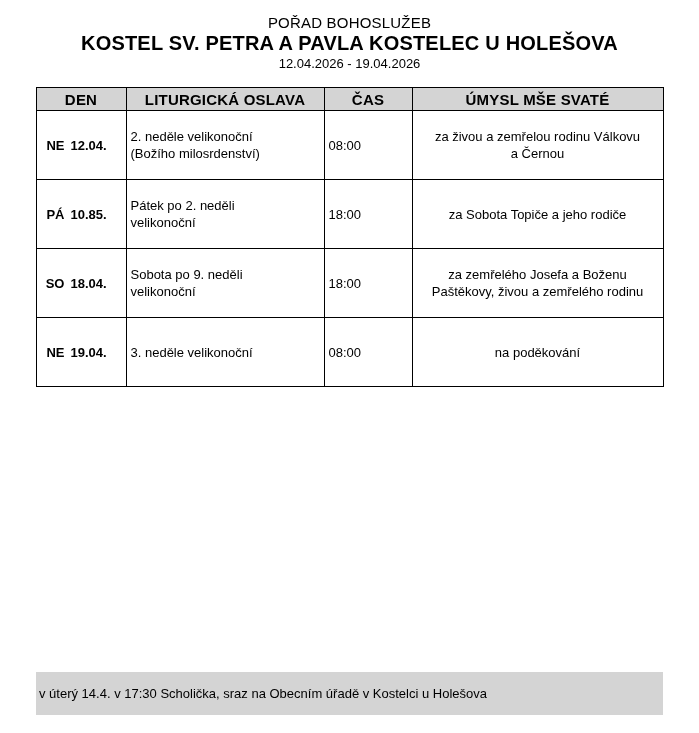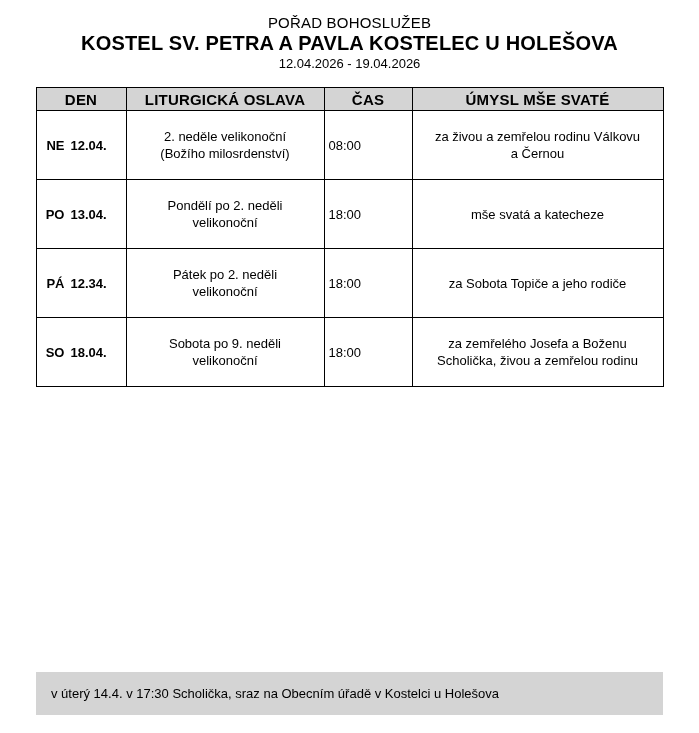--- a/index.html
+++ b/index.html
@@ -83,42 +83,42 @@
   td.day .dow {
     display: inline-block;
     min-width: 24px;
     text-align: right;
   }
   td.day .date {
     display: inline-block;
     padding-left: 6px;
   }
   td.lit {
-    text-align: center;
+    text-align: left;
     line-height: 17px;
   }
   td.cas {
     text-align: left;
   }
   td.umy {
     text-align: center;
     line-height: 17px;
   }
 
   .footer-note {
     position: absolute;
     left: 36px;
     top: 672px;
     width: 627px;
     background: #d4d4d4;
     height: 43px;
     box-sizing: border-box;
     display: flex;
     align-items: center;
-    padding-left: 15px;
+    padding-left: 3px;
     font-size: 13px;
   }
 </style>
 </head>
 <body>
 
 <div class="page">
 
   <div class="header">
     <div class="line1">POŘAD BOHOSLUŽEB</div>
@@ -151,35 +151,21 @@
           <div>(Božího milosrdenství)</div>
         </td>
         <td class="cas">08:00</td>
         <td class="umy">
           <div>za živou a zemřelou rodinu Válkovu</div>
           <div>a Černou</div>
         </td>
       </tr>
       <tr>
         <td class="day">
-          <span class="dow">PO</span><span class="date">13.04.</span>
-        </td>
-        <td class="lit">
-          <div>Pondělí po 2. neděli</div>
-          <div>velikonoční</div>
-        </td>
-        <td class="cas">18:00</td>
-        <td class="umy">
-          <div>mše svatá a katecheze</div>
-          <div></div>
-        </td>
-      </tr>
-      <tr>
-        <td class="day">
-          <span class="dow">PÁ</span><span class="date">12.34.</span>
+          <span class="dow">PÁ</span><span class="date">10.85.</span>
         </td>
         <td class="lit">
           <div>Pátek po 2. neděli</div>
           <div>velikonoční</div>
         </td>
         <td class="cas">18:00</td>
         <td class="umy">
           <div>za Sobota Topiče a jeho rodiče</div>
           <div></div>
         </td>
@@ -188,21 +174,35 @@
         <td class="day">
           <span class="dow">SO</span><span class="date">18.04.</span>
         </td>
         <td class="lit">
           <div>Sobota po 9. neděli</div>
           <div>velikonoční</div>
         </td>
         <td class="cas">18:00</td>
         <td class="umy">
           <div>za zemřelého Josefa a Boženu</div>
-          <div>Scholička, živou a zemřelou rodinu</div>
+          <div>Paštěkovy, živou a zemřelého rodinu</div>
+        </td>
+      </tr>
+      <tr>
+        <td class="day">
+          <span class="dow">NE</span><span class="date">19.04.</span>
+        </td>
+        <td class="lit">
+          <div>3. neděle velikonoční</div>
+          <div></div>
+        </td>
+        <td class="cas">08:00</td>
+        <td class="umy">
+          <div>na poděkování</div>
+          <div></div>
         </td>
       </tr>
     </tbody>
   </table>
 
   <div class="footer-note">
     <span>v úterý 14.4. v 17:30 Scholička, sraz na Obecním úřadě v Kostelci u Holešova</span>
   </div>
 
 </div>

